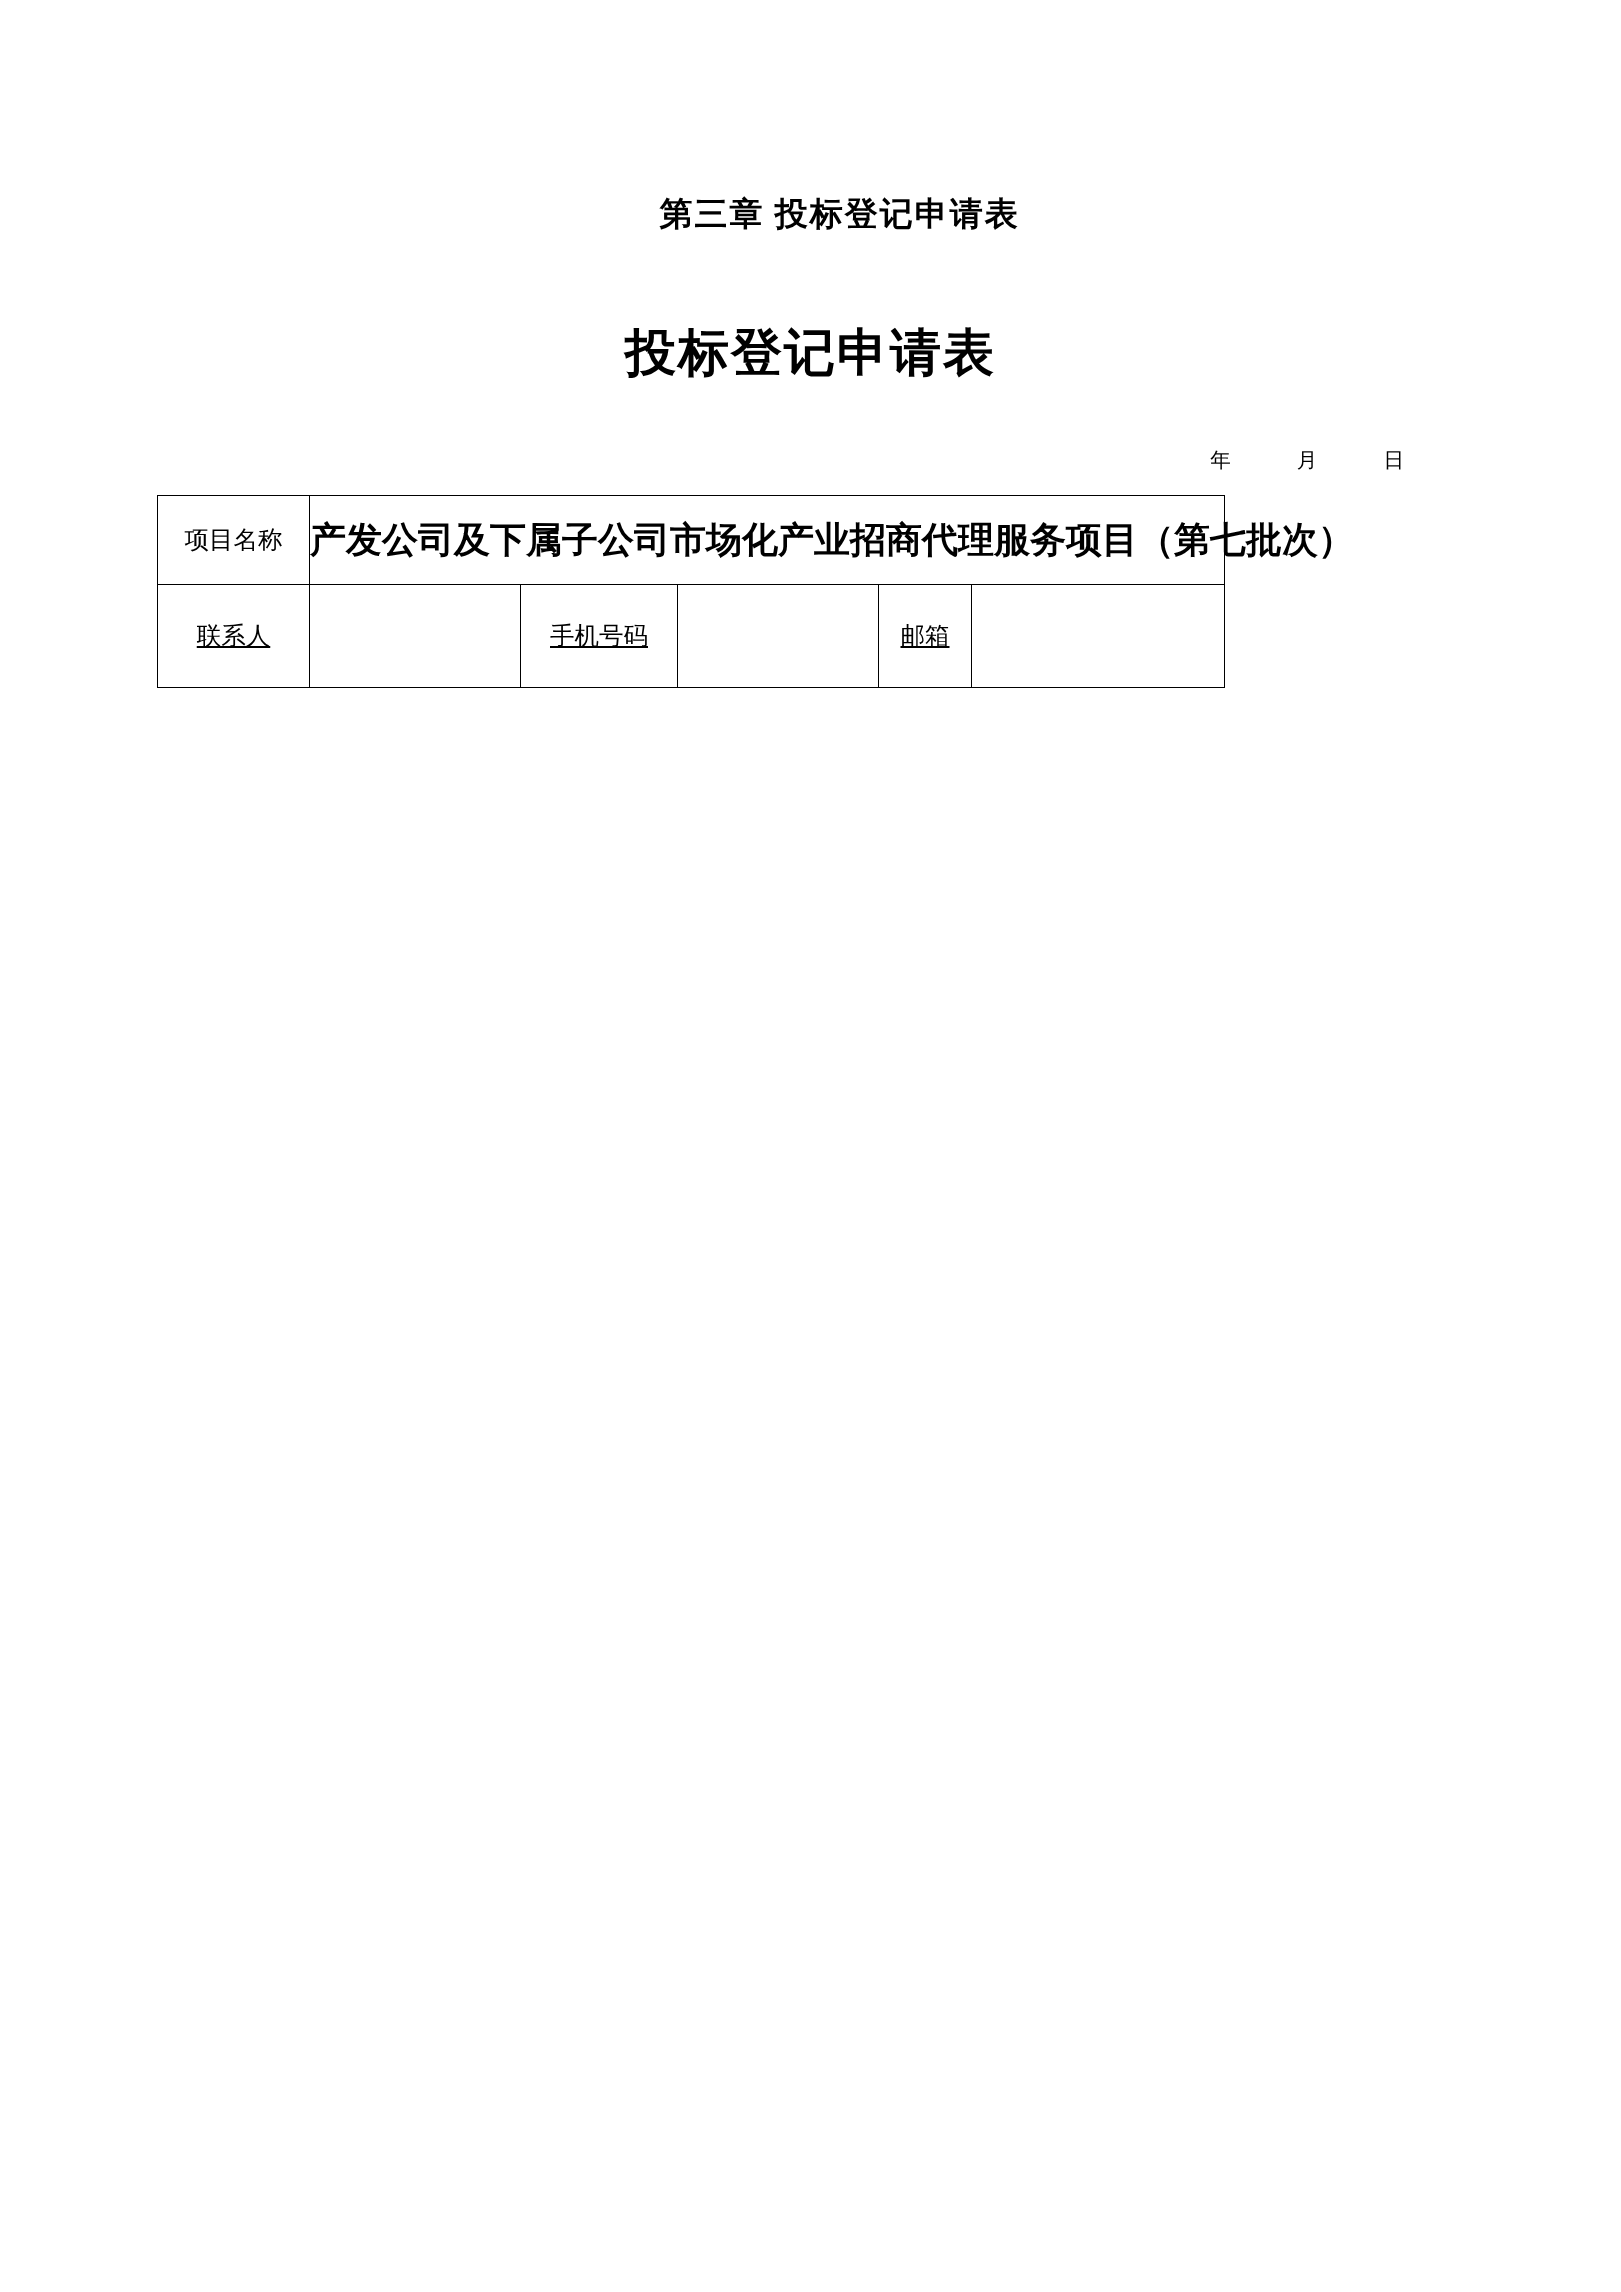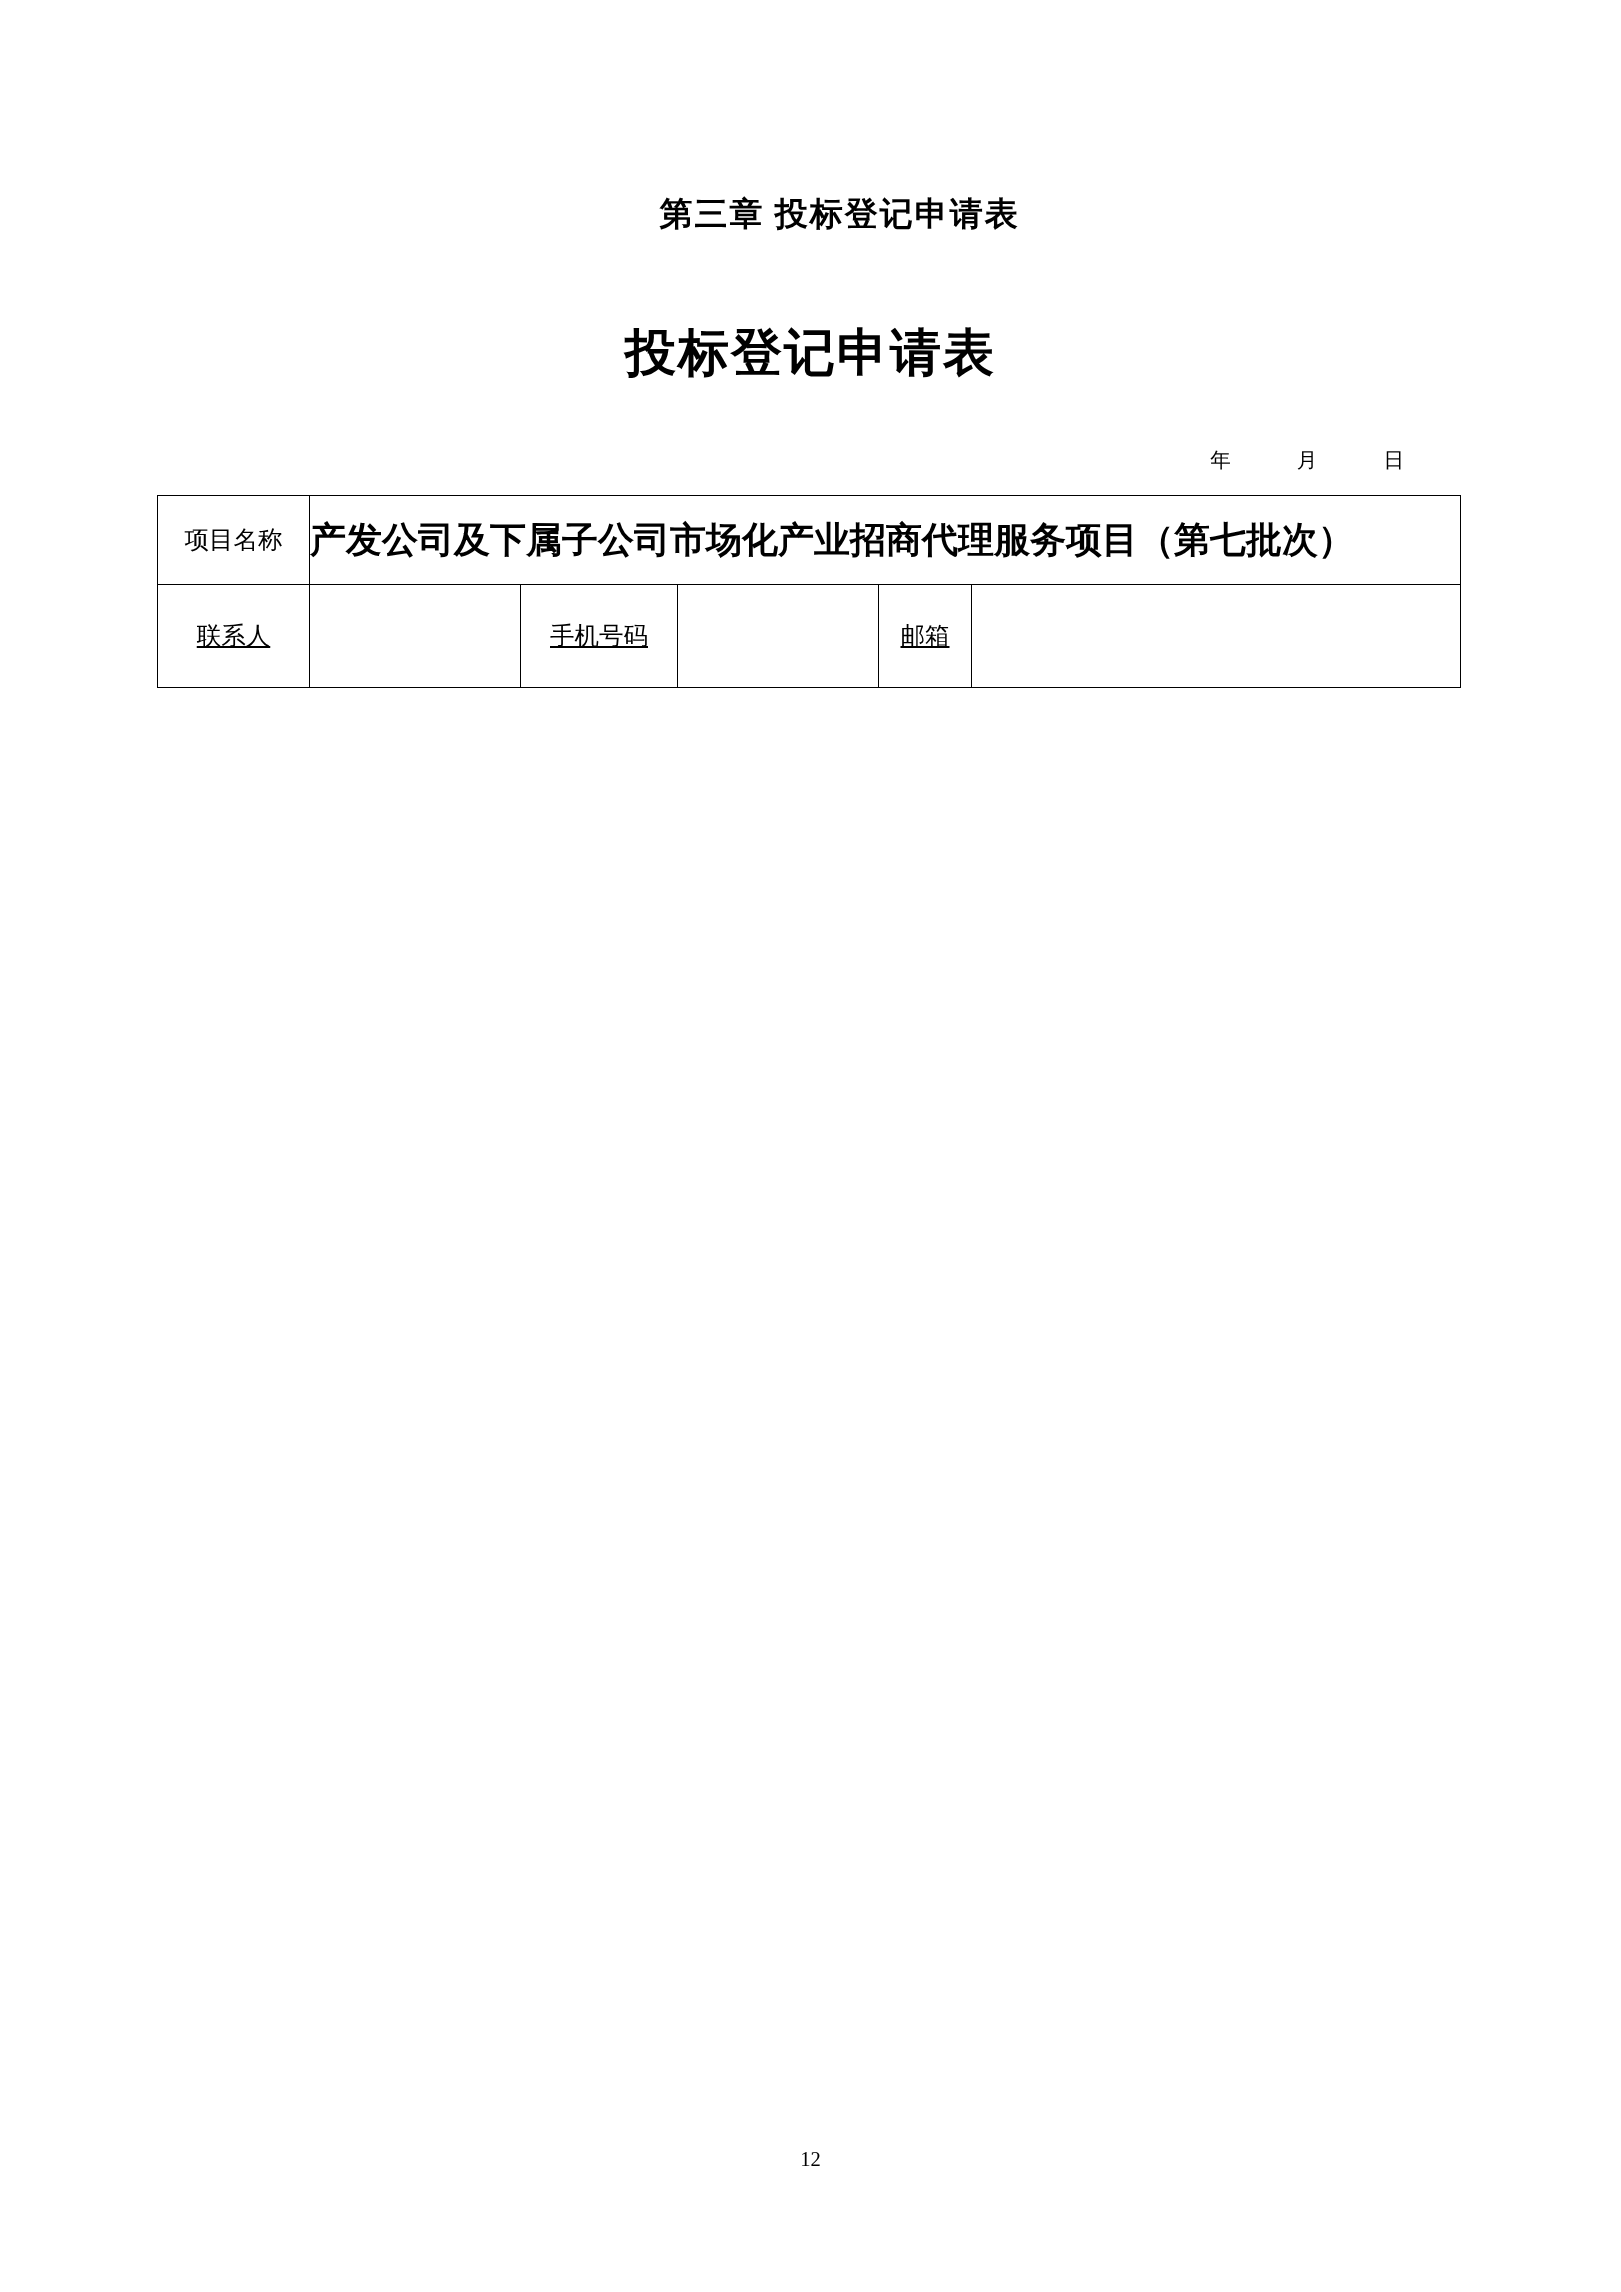--- a/index.html
+++ b/index.html
@@ -58,21 +58,21 @@
     display: flex;
     gap: 65px;
     font-family: "Liberation Serif", "DejaVu Serif", serif;
   }
 
   
   .form-wrap {
     position: absolute;
     top: 495px;
     left: 157px;
-    width: 1304px;
+    width: 1068px;
   }
   table.form {
     width: 100%;
     border-collapse: collapse;
     table-layout: fixed;
   }
   table.form td {
     border: 1.6px solid #000000;
     padding: 0;
     vertical-align: middle;
@@ -145,16 +145,15 @@
           <td class="blank-cell"></td>
           <td class="lbl">手机号码</td>
           <td class="blank-cell"></td>
           <td class="lbl">邮箱</td>
           <td class="blank-cell"></td>
         </tr>
       </tbody>
     </table>
   </div>
 
-  <div class="page-number">12</div>
 
 </div>
 
 
 </body></html>

